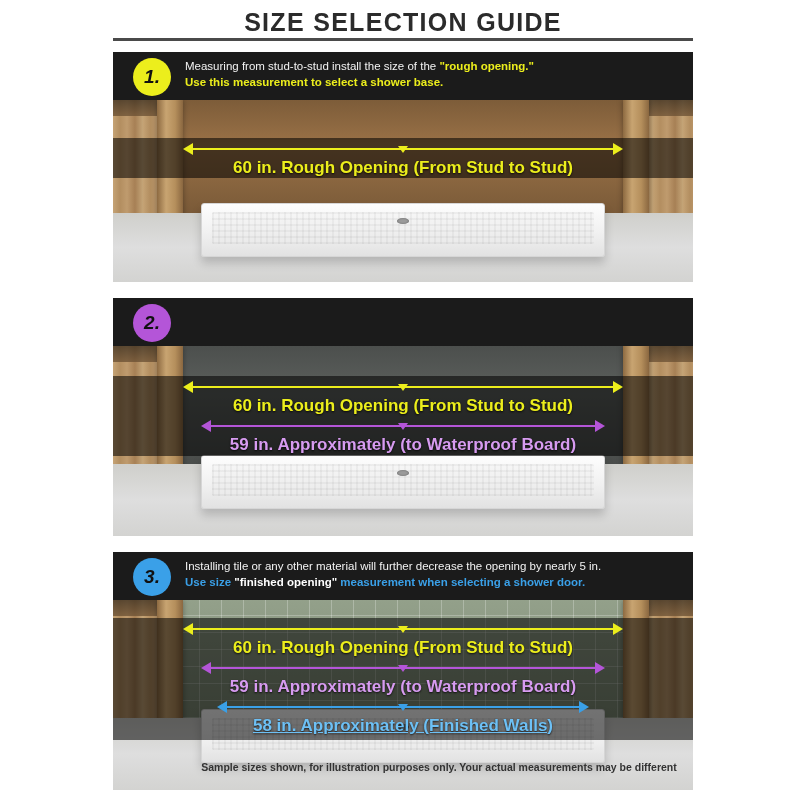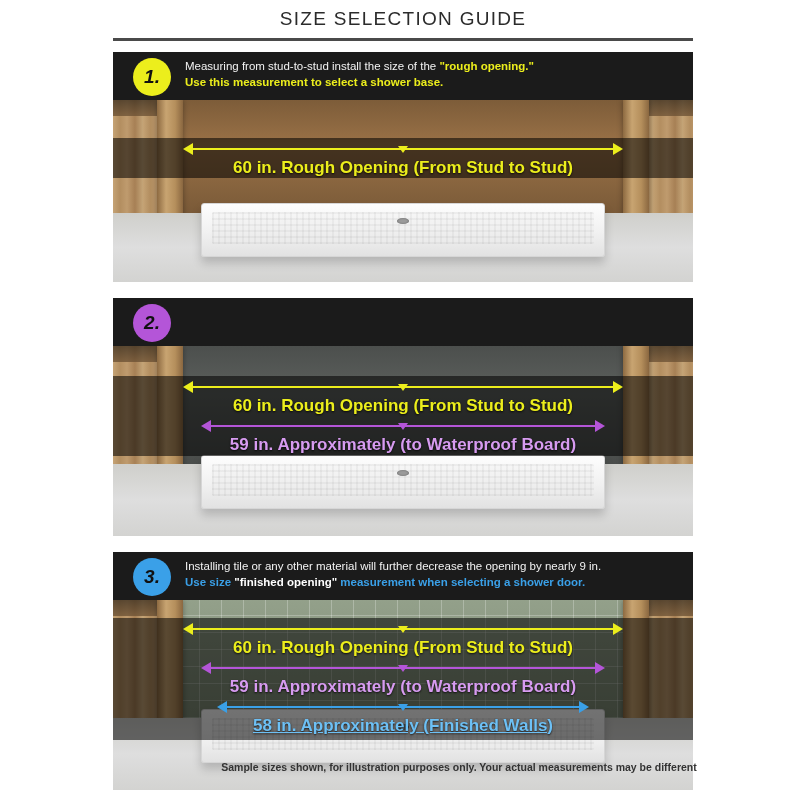--- a/index.html
+++ b/index.html
@@ -21,22 +21,22 @@
     background: #ffffff;
   }
 
   
   .title-wrap {
     position: absolute;
     top: 8px; left: 0; right: 0;
     text-align: center;
   }
   .title {
-    font-size: 19px;
-    font-weight: normal;
+    font-size: 25px;
+    font-weight: bold;
     letter-spacing: 1.3px;
     color: #2b2b2b;
     display: inline-block;
   }
   .title-rule {
     position: absolute;
     top: 38px;
     left: 113px;
     width: 580px;
     height: 3px;
@@ -256,21 +256,20 @@
   
   .footnote {
     position: absolute;
     left: 113px;
     width: 652px;
     top: 761px;
     text-align: center;
     font-size: 10.5px;
     font-weight: bold;
     color: #333;
-    margin-left: 20px;
   }
 </style>
 </head>
 <body>
 
 <div class="page">
 
   <div class="title-wrap">
     <div class="title">SIZE SELECTION GUIDE</div>
   </div>
@@ -342,21 +341,21 @@
         <div class="tick"></div>
         <div class="mlabel lbl-purple">59 in. Approximately (to Waterproof Board)</div>
       </div>
     </div>
   </div>
 
   <div class="panel" id="panel3">
     <div class="panel-head">
       <div class="badge badge-3">3.</div>
       <div class="head-text">
-        <div class="head-line1">Installing tile or any other material will further decrease the opening by nearly 9 in.</div>
+        <div class="head-line1">Installing tile or any other material will further decrease the opening by nearly 5 in.</div>
         <div class="head-line2">
           <span class="hl-blue">Use size </span><span class="hl-white">"finished opening"</span><span class="hl-blue"> measurement when selecting a shower door.</span>
         </div>
       </div>
     </div>
 
     <div class="scene">
       <div class="wood-bg"></div>
       <div class="wood-dark-top"></div>
       <div class="backwall bw-tile"></div>

